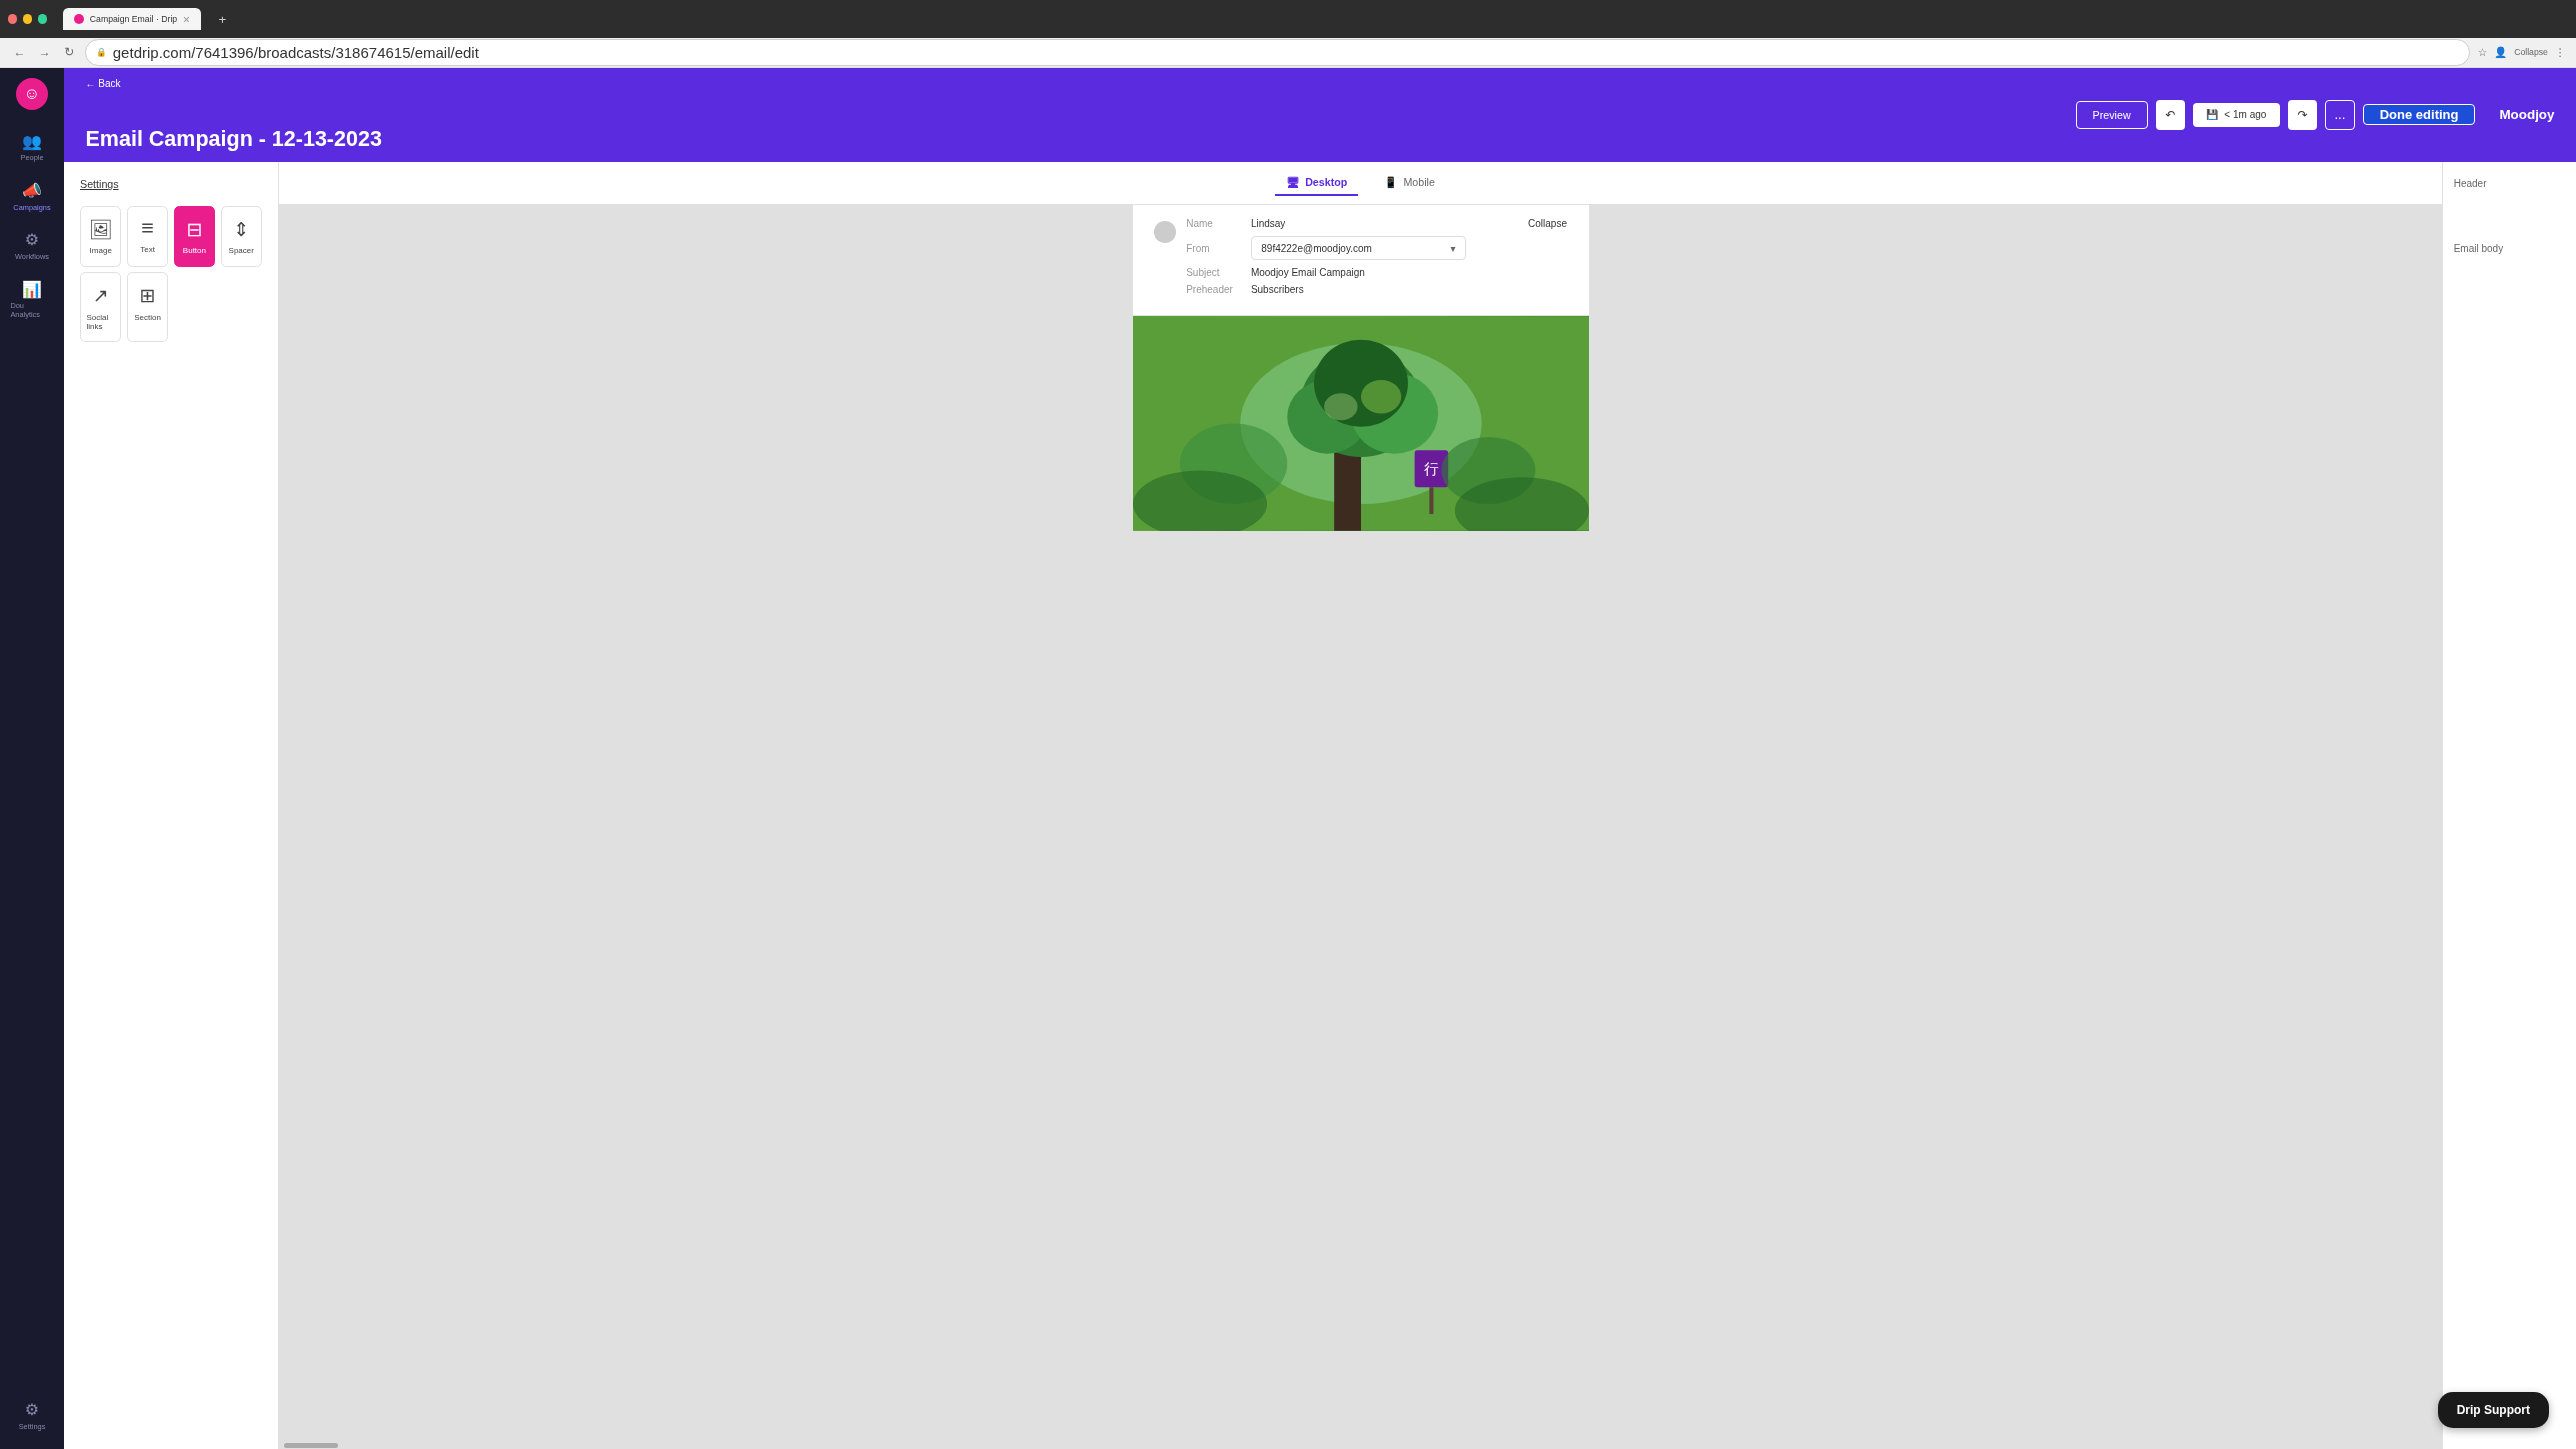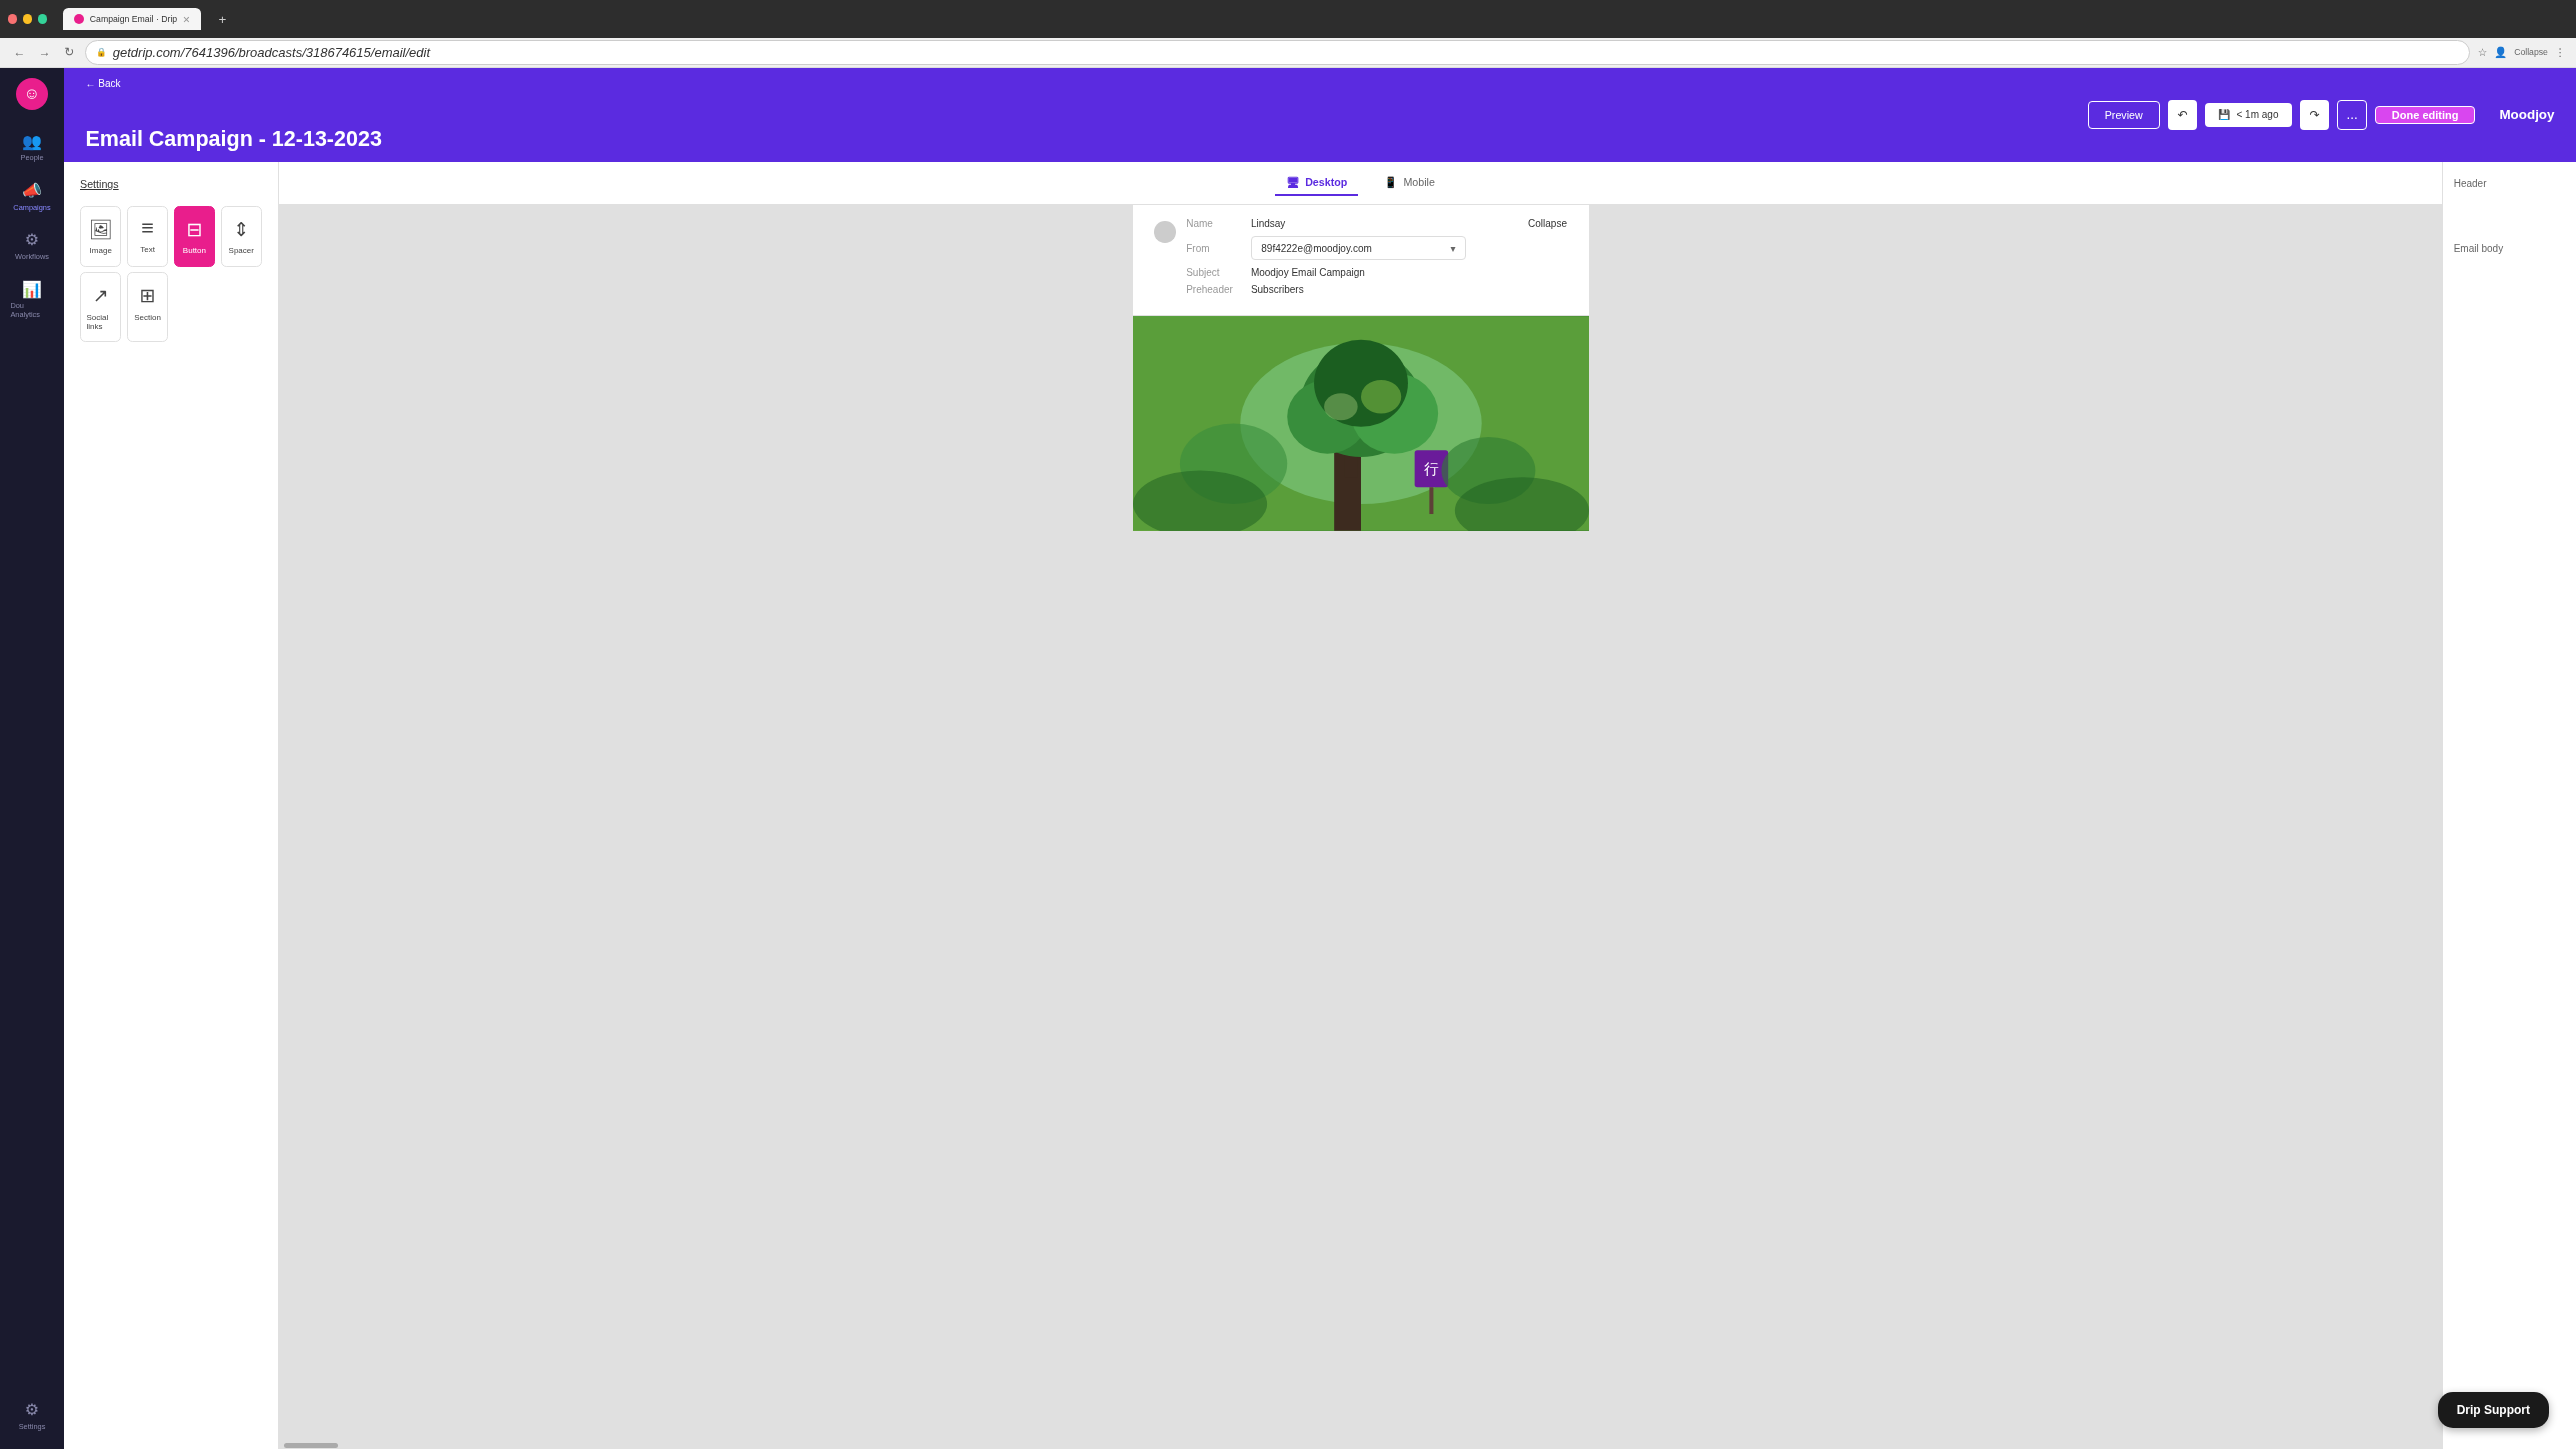--- a/index.html
+++ b/index.html
@@ -80,21 +80,21 @@
       border: 0.7px solid #ccc;
       border-radius: 13.4px;
       padding: 4px 10.7px;
       font-size: 9.4px;
       color: #333;
       display: flex;
       align-items: center;
       gap: 5.4px;
     }
     .address-bar .lock { color: #4CAF50; font-size: 8.7px; }
-    .address-text { color: #333; font-size: 13px; font-style: italic; }
+    .address-text { color: #333; font-size: 15px; }
     .browser-actions { display: flex; align-items: center; gap: 6.7px; color: #666; }
 
     
     .app-container {
       display: flex;
       height: calc(100vh - 67px);
     }
 
     
     .sidebar {
@@ -209,26 +209,26 @@
       background: transparent;
       border: 1.3px solid white;
       color: white;
       border-radius: 4px;
       width: 29.5px; height: 29.5px;
       font-size: 13.4px;
       cursor: pointer;
       display: flex; align-items: center; justify-content: center;
     }
     .btn-done {
-      background: #d946ef;
+      background: #1d4ed8;
       border: 1.3px solid white;
       color: white;
       padding: 2px 16px;
       border-radius: 4px;
-      font-size: 11px;
+      font-size: 13px;
       cursor: pointer;
       font-weight: 600;
     }
     .brand-name {
       color: white;
       font-size: 13.4px;
       font-weight: 600;
       margin-left: 16px;
     }
 

